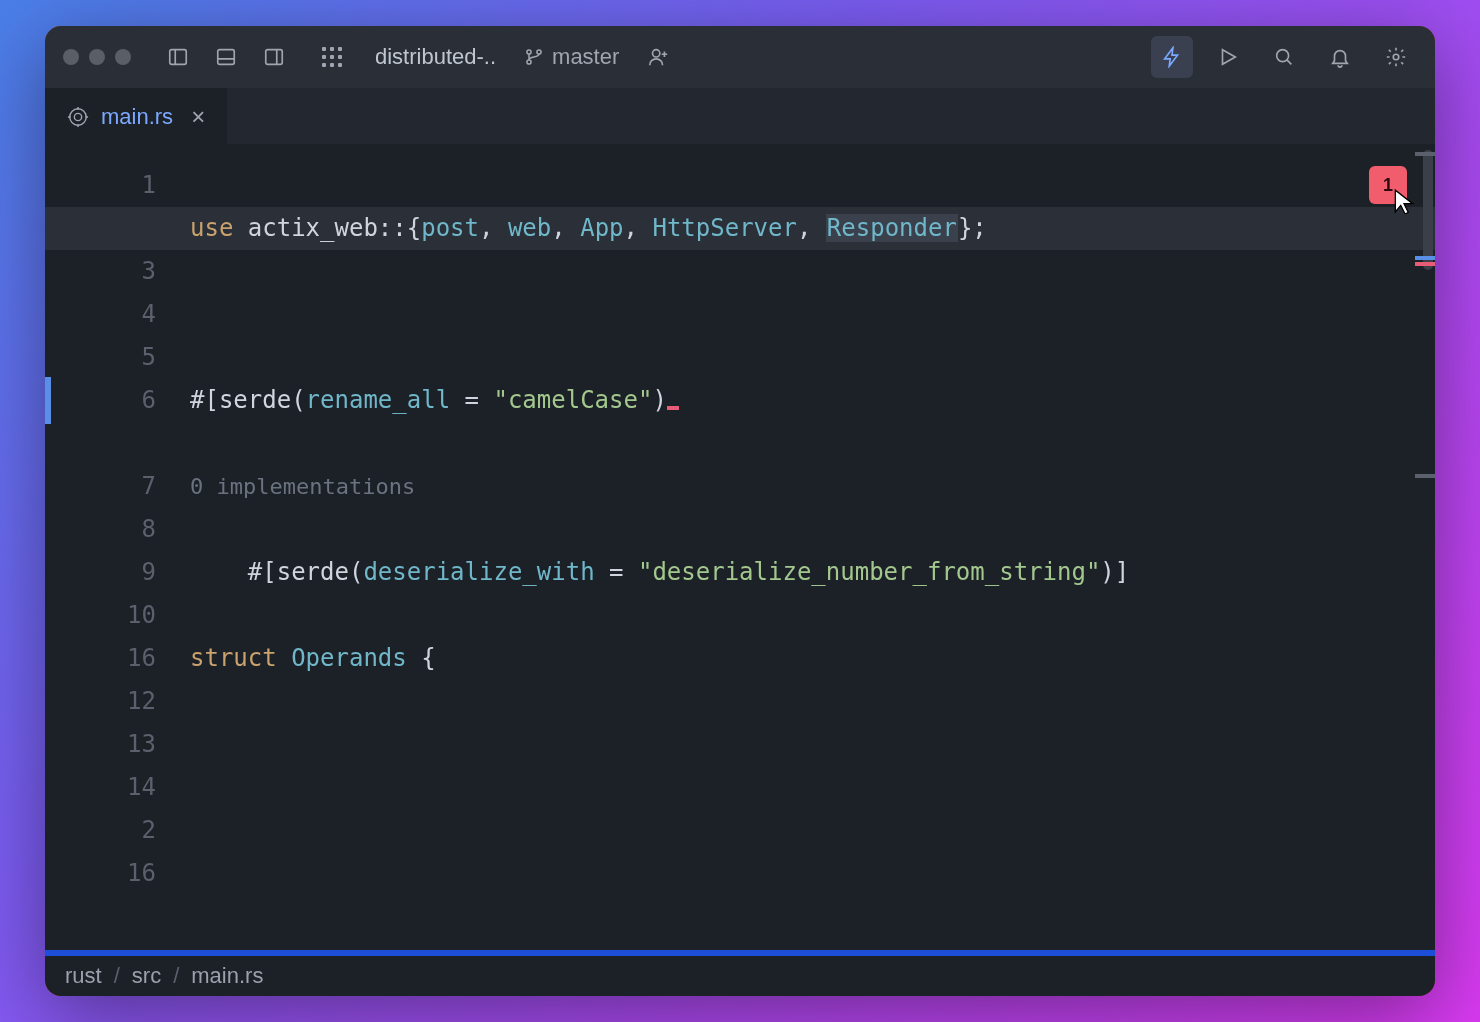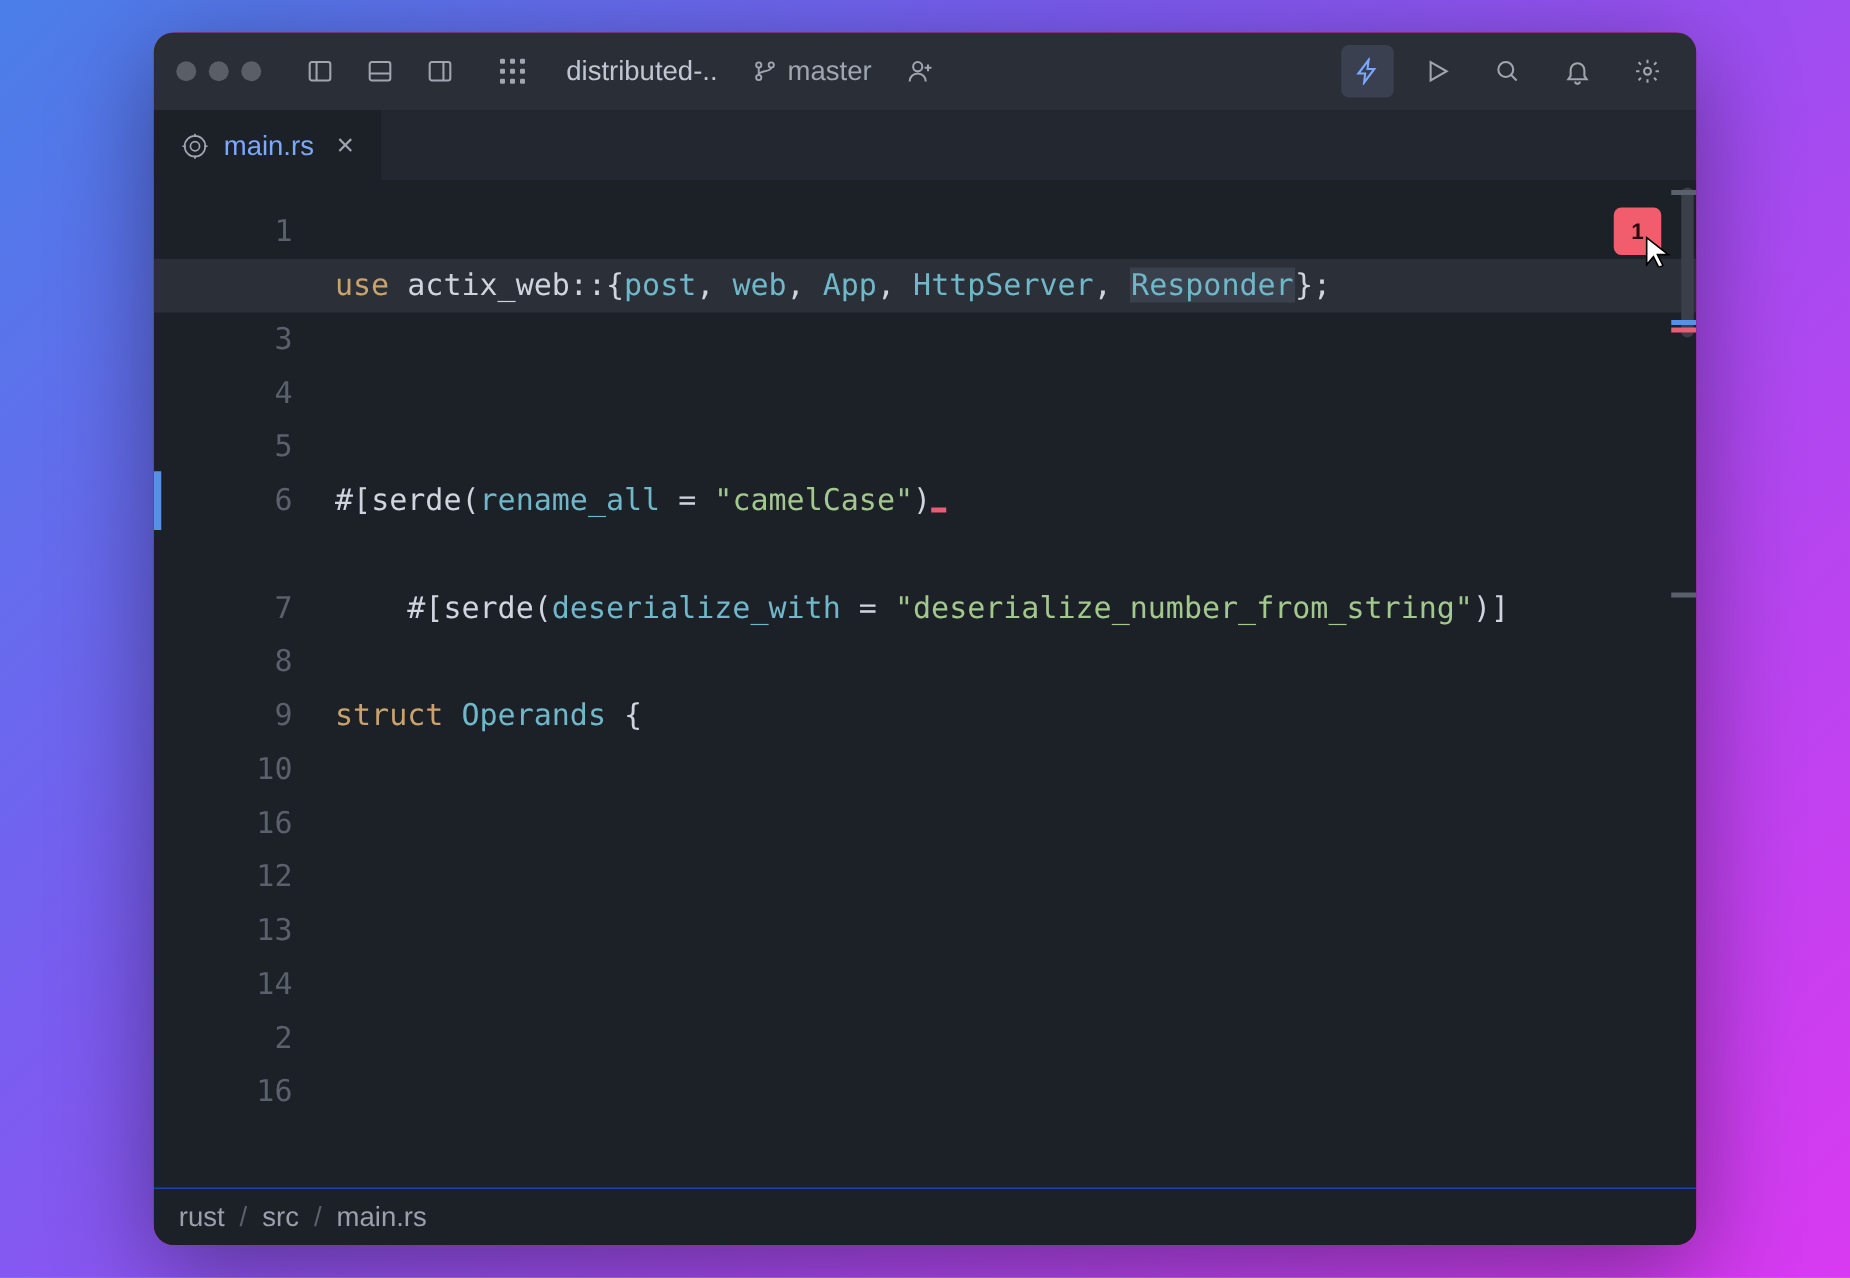--- a/index.html
+++ b/index.html
@@ -7,23 +7,23 @@
   width: 1480px;
   height: 1022px;
   background: linear-gradient(135deg, #4a7fe8 0%, #7b5cf1 35%, #a84af0 65%, #d83af0 100%);
   font-family: -apple-system, BlinkMacSystemFont, "Segoe UI", sans-serif;
   display: flex;
   align-items: center;
   justify-content: center;
   overflow: hidden;
 }
 .window {
-  width: 1234px;
+  width: 1390px;
   height: 970px;
-  background: #be185d;
+  background: #c2410c;
   border-radius: 16px;
   overflow: hidden;
   display: flex;
   flex-direction: column;
   box-shadow: 0 20px 80px rgba(0,0,0,.4);
 }
 .titlebar {
   height: 62px;
   background: #2a2e36;
   display: flex;
@@ -128,21 +128,21 @@
 .err-cursor {
   position: absolute; right: 18px; top: 44px; z-index: 5;
 }
 .err-cursor svg { width: 26px; height: 26px; }
 
 .left-marker { position: absolute; left: 0; width: 6px; height: 43px; background: #5a8fe8; }
 
 .breadcrumb {
   height: 46px;
   background: #1c2027;
-  border-top: 1px solid #1d4ed8;
+  border-top: 6px solid #1d4ed8;
   display: flex; align-items: center;
   padding: 0 20px;
   color: #9aa0ac;
   font-size: 22px;
   gap: 12px;
 }
 .breadcrumb .sep { color: #5a606c; }
 </style>
 </head>
 <body>
@@ -274,20 +274,21 @@
       <div class="ln">13</div>
       <div class="ln">14</div>
       <div class="ln">2</div>
       <div class="ln">16</div>
     </div>
 
     <div class="code">
 <span class="line hl"><span class="kw">use</span> <span class="ns">actix_web</span><span class="op">::</span><span class="punct">{</span><span class="ty">post</span><span class="punct">,</span> <span class="ty">web</span><span class="punct">,</span> <span class="ty">App</span><span class="punct">,</span> <span class="ty">HttpServer</span><span class="punct">,</span> <span class="ty sel2">Responder</span><span class="punct">};</span></span>
 <span class="line"></span>
 <span class="line"><span class="attr">#[</span><span class="attr-name">serde</span><span class="attr">(</span><span class="ty">rename_all</span> <span class="op">=</span> <span class="str">"camelCase"</span><span class="attr">)</span><span class="cursor"></span></span>
+<div class="inlay">0 implementations</div>
 <span class="line">    <span class="attr">#[</span><span class="attr-name">serde</span><span class="attr">(</span><span class="ty">deserialize_with</span> <span class="op">=</span> <span class="str">"deserialize_number_from_string"</span><span class="attr">)]</span></span>
 <span class="line"><span class="kw">struct</span> <span class="ty">Operands</span> <span class="punct">{</span></span>
 
 
 
 
 
 
 
 

